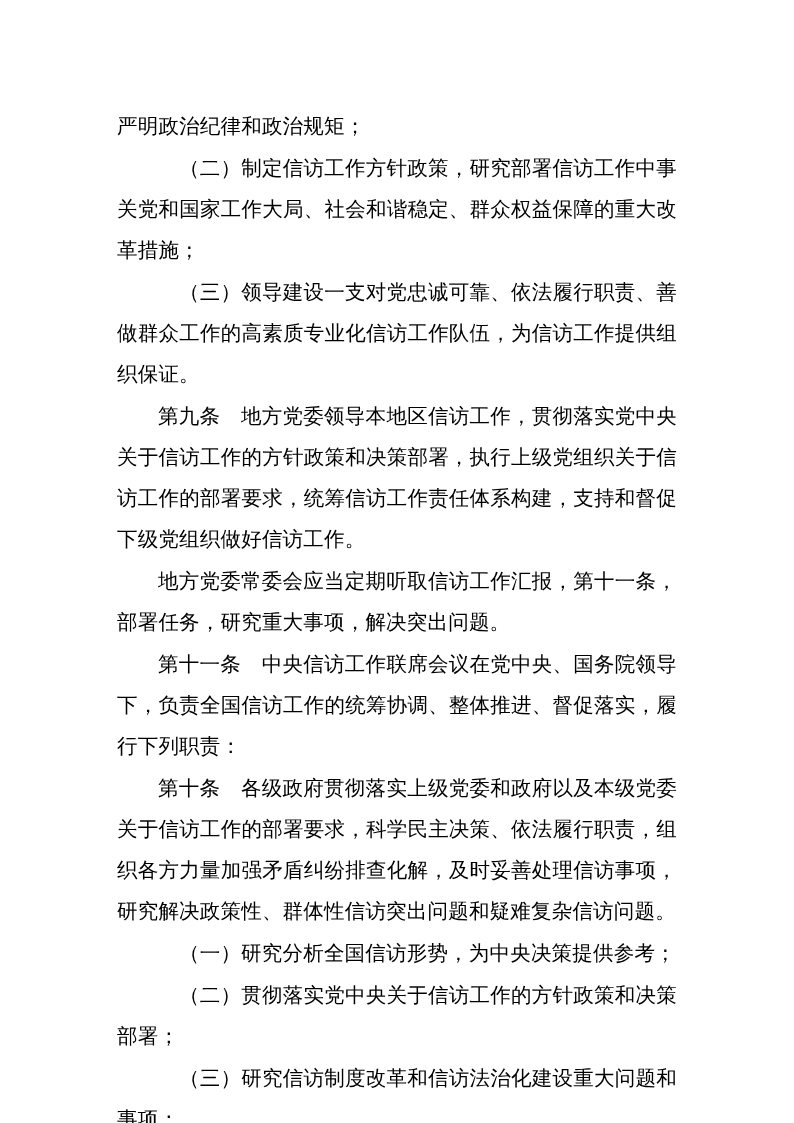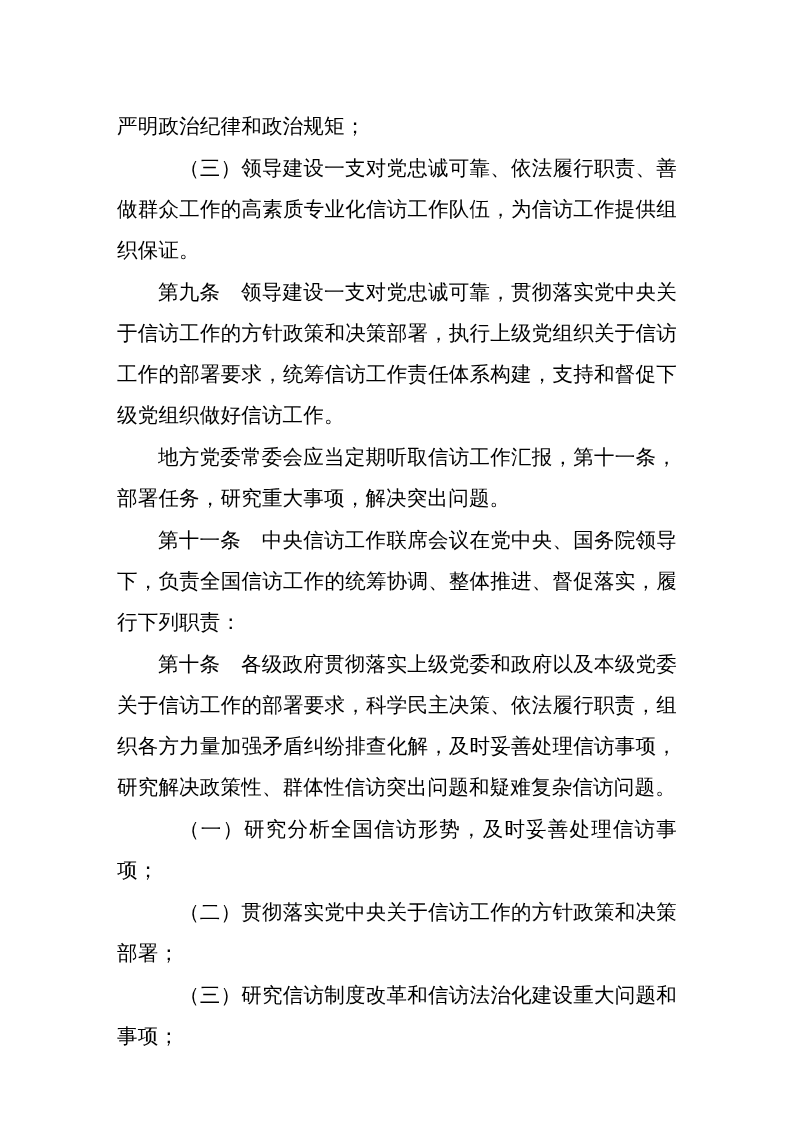--- a/index.html
+++ b/index.html
@@ -42,22 +42,23 @@
   .no-indent {
     text-indent: 0;
   }
 </style>
 </head>
 <body>
 
 <div class="page">
   <div class="doc-body">
     <p class="para no-indent">严明政治纪律和政治规矩；</p>
+    <p class="para indent-2">（二）制定信访工作方针政策，研究部署信访工作中事关党和国家工作大局、社会和谐稳定、群众权益保障的重大改革措施；</p>
     <p class="para indent-2">（三）领导建设一支对党忠诚可靠、依法履行职责、善做群众工作的高素质专业化信访工作队伍，为信访工作提供组织保证。</p>
-    <p class="para indent-1">第九条　领导建设一支对党忠诚可靠，贯彻落实党中央关于信访工作的方针政策和决策部署，执行上级党组织关于信访工作的部署要求，统筹信访工作责任体系构建，支持和督促下级党组织做好信访工作。</p>
+    <p class="para indent-1">第九条　地方党委领导本地区信访工作，贯彻落实党中央关于信访工作的方针政策和决策部署，执行上级党组织关于信访工作的部署要求，统筹信访工作责任体系构建，支持和督促下级党组织做好信访工作。</p>
     <p class="para indent-1">地方党委常委会应当定期听取信访工作汇报，第十一条，部署任务，研究重大事项，解决突出问题。</p>
     <p class="para indent-1">第十一条　中央信访工作联席会议在党中央、国务院领导下，负责全国信访工作的统筹协调、整体推进、督促落实，履行下列职责：</p>
     <p class="para indent-1">第十条　各级政府贯彻落实上级党委和政府以及本级党委关于信访工作的部署要求，科学民主决策、依法履行职责，组织各方力量加强矛盾纠纷排查化解，及时妥善处理信访事项，研究解决政策性、群体性信访突出问题和疑难复杂信访问题。</p>
-    <p class="para indent-2">（一）研究分析全国信访形势，及时妥善处理信访事项；</p>
+    <p class="para indent-2">（一）研究分析全国信访形势，为中央决策提供参考；</p>
     <p class="para indent-2">（二）贯彻落实党中央关于信访工作的方针政策和决策部署；</p>
     <p class="para indent-2">（三）研究信访制度改革和信访法治化建设重大问题和事项；</p>
   </div>
 </div>
 
 </body></html>

